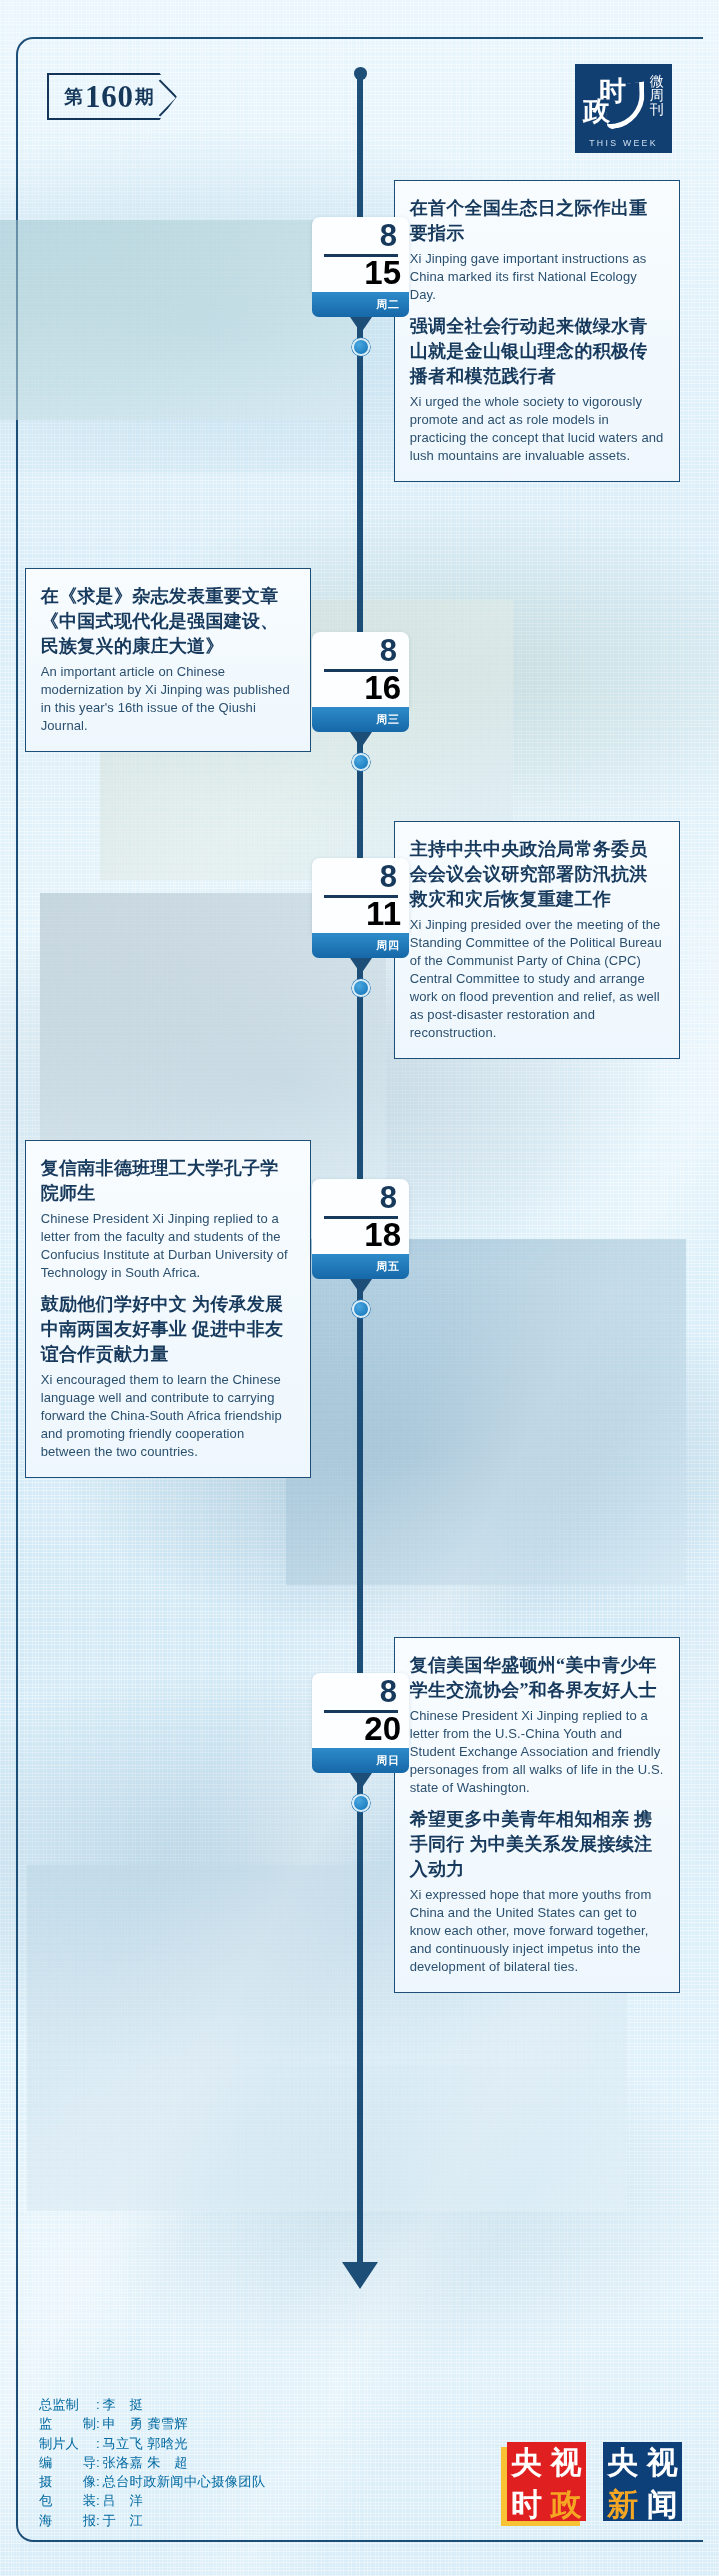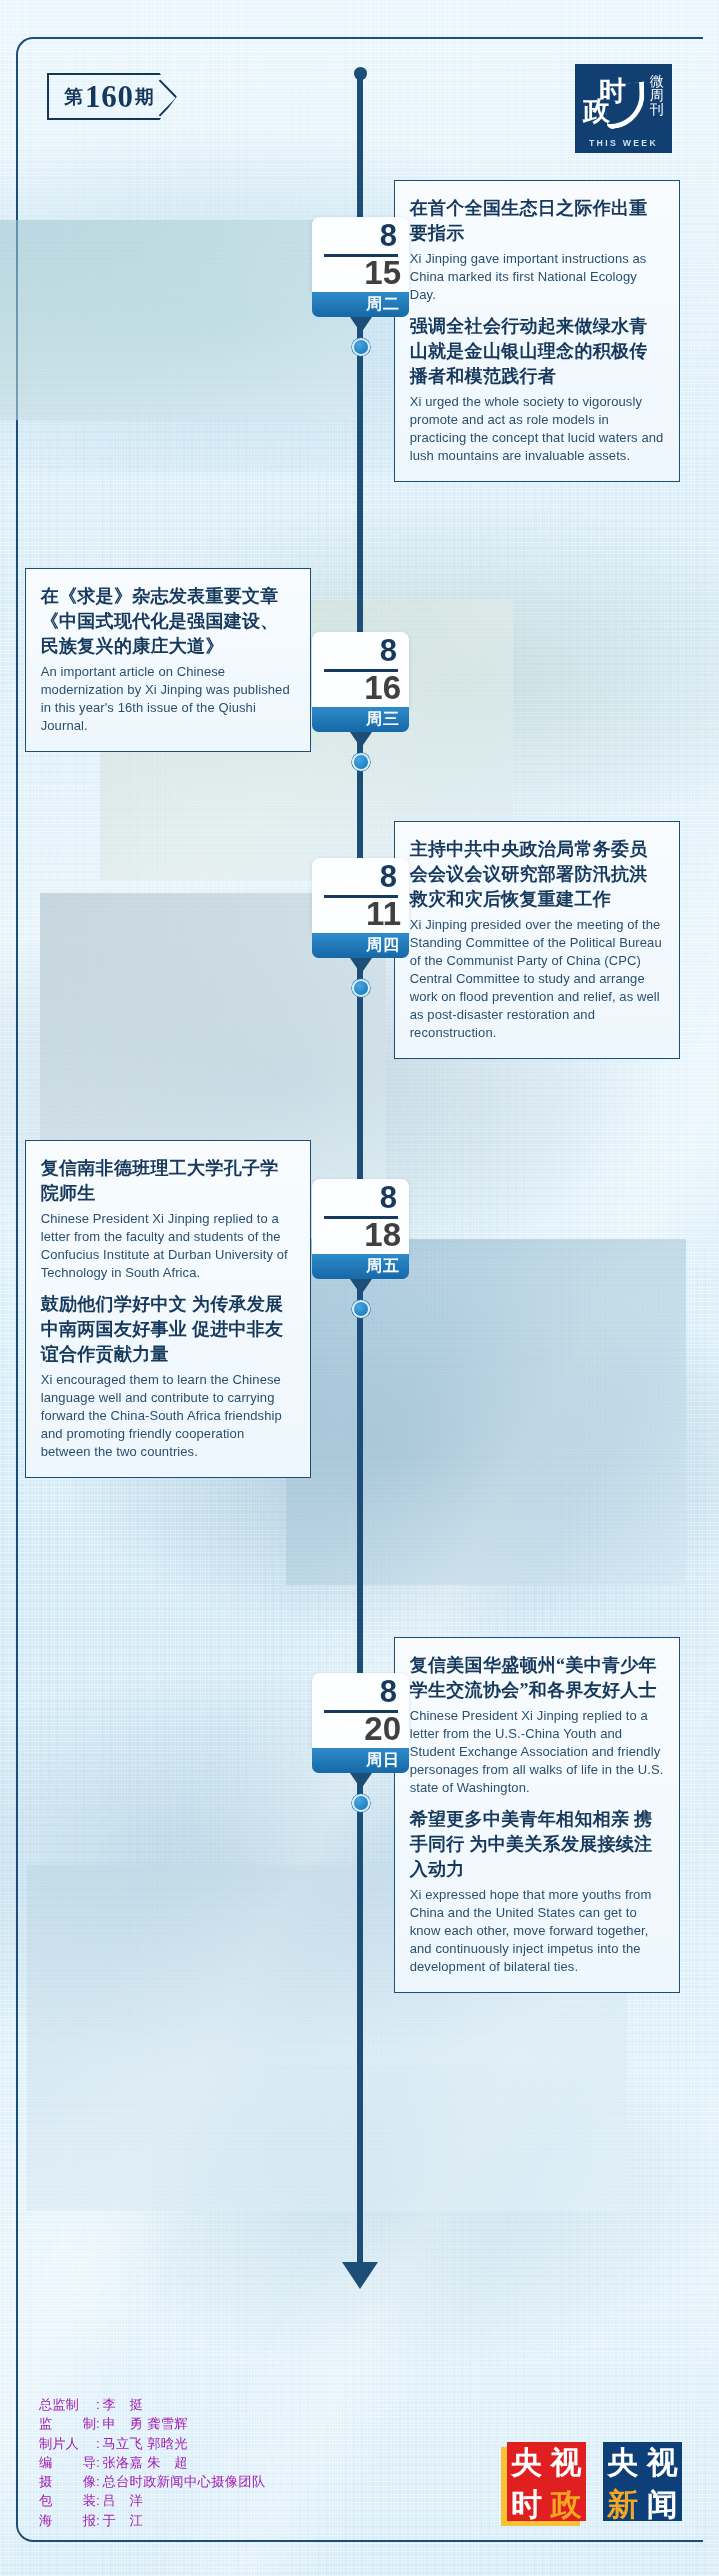--- a/index.html
+++ b/index.html
@@ -152,21 +152,21 @@
     width: 20px;
     font-size: 14px;
     line-height: 14px;
     text-align: center;
     letter-spacing: 0;
   }
   .brand-en {
     color: #cfe0ef;
     font-size: 8.7px;
     letter-spacing: 2.3px;
-    font-weight: bold;
+    font-weight: normal;
     margin-top: 1.3px;
   }
 
   
   .spine {
     position: absolute;
     left: 357px; top: 72px;
     width: 6px; height: 2198px;
     background: #1d4e77;
     z-index: 2;
@@ -215,29 +215,29 @@
     position: absolute;
     left: 12px; right: 10.7px; top: 37px;
     height: 3.3px;
     background: #16395c;
   }
   .date-day {
     position: absolute;
     right: 8px; top: 36px;
     font-size: 33px; line-height: 39px;
     font-weight: bold;
-    color: #404040;
+    color: #000000;
     font-family: "Liberation Sans", sans-serif;
   }
   .date-week {
     width: 97px; height: 25px;
     background: linear-gradient(180deg, #2e8bc9, #1668a8);
     border-radius: 0 0 6.7px 6.7px;
     color: #fff;
-    font-size: 16px;
+    font-size: 11px;
     font-weight: bold;
     display: flex;
     align-items: center;
     justify-content: flex-end;
     padding-right: 9.3px;
     letter-spacing: 0.7px;
     font-family: "Liberation Sans", sans-serif;
     position: relative;
   }
   .date-pointer {
@@ -289,21 +289,21 @@
     line-height: 18px;
     letter-spacing: 0.1px;
     margin-bottom: 10.7px;
   }
   .en-body:last-child { margin-bottom: 0; }
 
   
   .credits {
     position: absolute;
     left: 39px; top: 2395px;
-    color: #a21caf;
+    color: #0369a1;
     font-family: "Liberation Sans", sans-serif;
     font-size: 13.3px;
     line-height: 19.3px;
     z-index: 6;
     white-space: nowrap;
   }
   .credit-row { display: flex; }
   .credit-label {
     display: inline-flex;
     justify-content: space-between;

